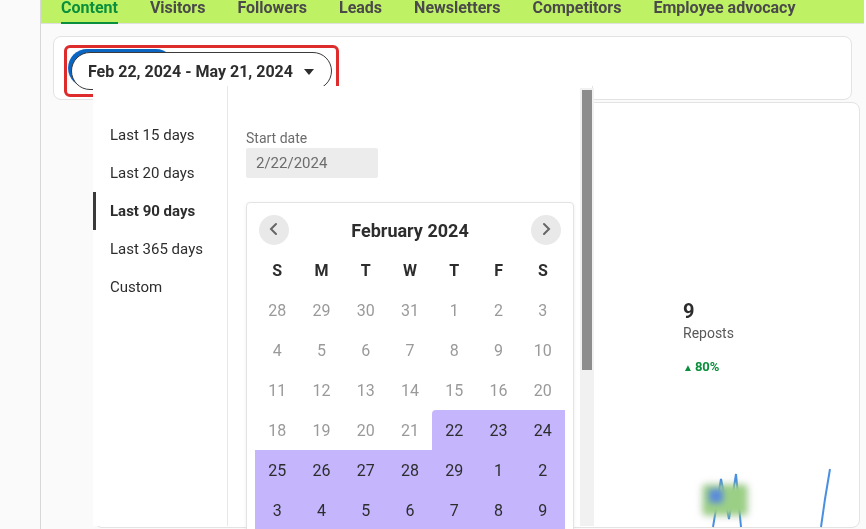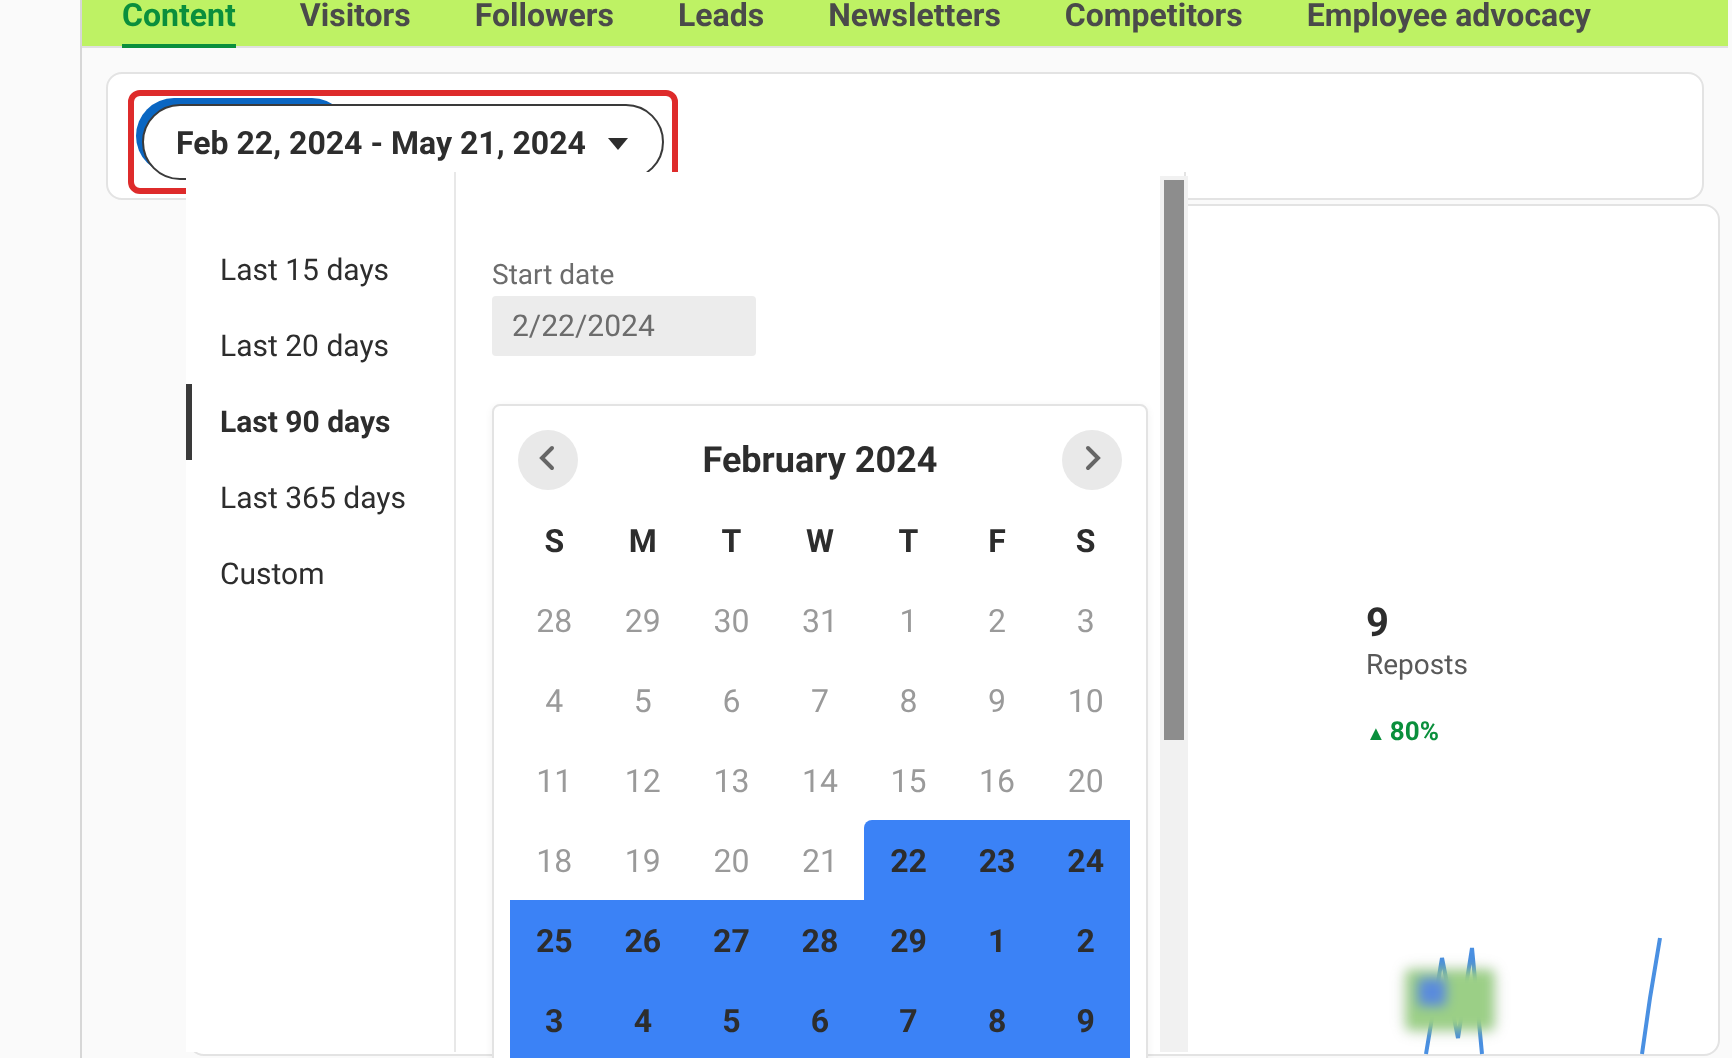--- a/index.html
+++ b/index.html
@@ -28,21 +28,21 @@
   .start-lbl{font-size:14px;color:#6c6c6c;margin-bottom:2px;margin-top:28px;}
   .start-input{background:#ececec;border-radius:2px;height:30px;width:132px;padding:0 10px;font-size:15px;color:#6c6c6c;line-height:30px;margin-bottom:24px;}
   .cal-card{background:#fff;border:1px solid #e3e3e3;border-radius:4px;box-shadow:0 1px 4px rgba(0,0,0,0.06);padding:12px 8px 8px 8px;}
   .cal-head{display:flex;align-items:center;justify-content:space-between;padding:0 4px 6px 4px;gap:18px;}
   .nav-btn{width:30px;height:30px;border-radius:50%;background:#e9e9e9;display:flex;align-items:center;justify-content:center;cursor:pointer;}
   .cal-title{font-weight:700;font-size:18px;color:#2d2d2d;}
   .cal-grid{width:100%;border-collapse:collapse;table-layout:fixed;}
   .cal-grid th{font-weight:700;font-size:16px;color:#2d2d2d;padding:10px 0;text-align:center;}
   .cal-grid td{text-align:center;font-size:16px;height:40px;color:#2d2d2d;position:relative;cursor:pointer;}
   .cal-grid td.muted{color:#9a9a9a;}
-  .cal-grid td.inrange{background:#3b82f6;font-weight:700;}
+  .cal-grid td.inrange{background:#c4b5fd;font-weight:400;}
   .cal-grid td.inrange.first{border-top-left-radius:4px;}
   
   .bg-panel{position:absolute;left:53px;right:4px;top:102px;bottom:1px;background:#fff;border:1px solid #e3e3e3;border-radius:8px;z-index:1;}
   .metric{position:absolute;left:588px;top:196px;}
   .metric .val{font-weight:700;font-size:20px;color:#2d2d2d;}
   .metric .lbl{font-size:14px;color:#595959;margin-top:2px;}
   .metric .delta{font-size:13px;color:#0a8f3c;font-weight:700;margin-top:18px;}
   .metric .delta::before{content:"▲";font-size:10px;margin-right:2px;}
   
   .chart{position:absolute;right:26px;bottom:-2px;width:180px;height:80px;}

